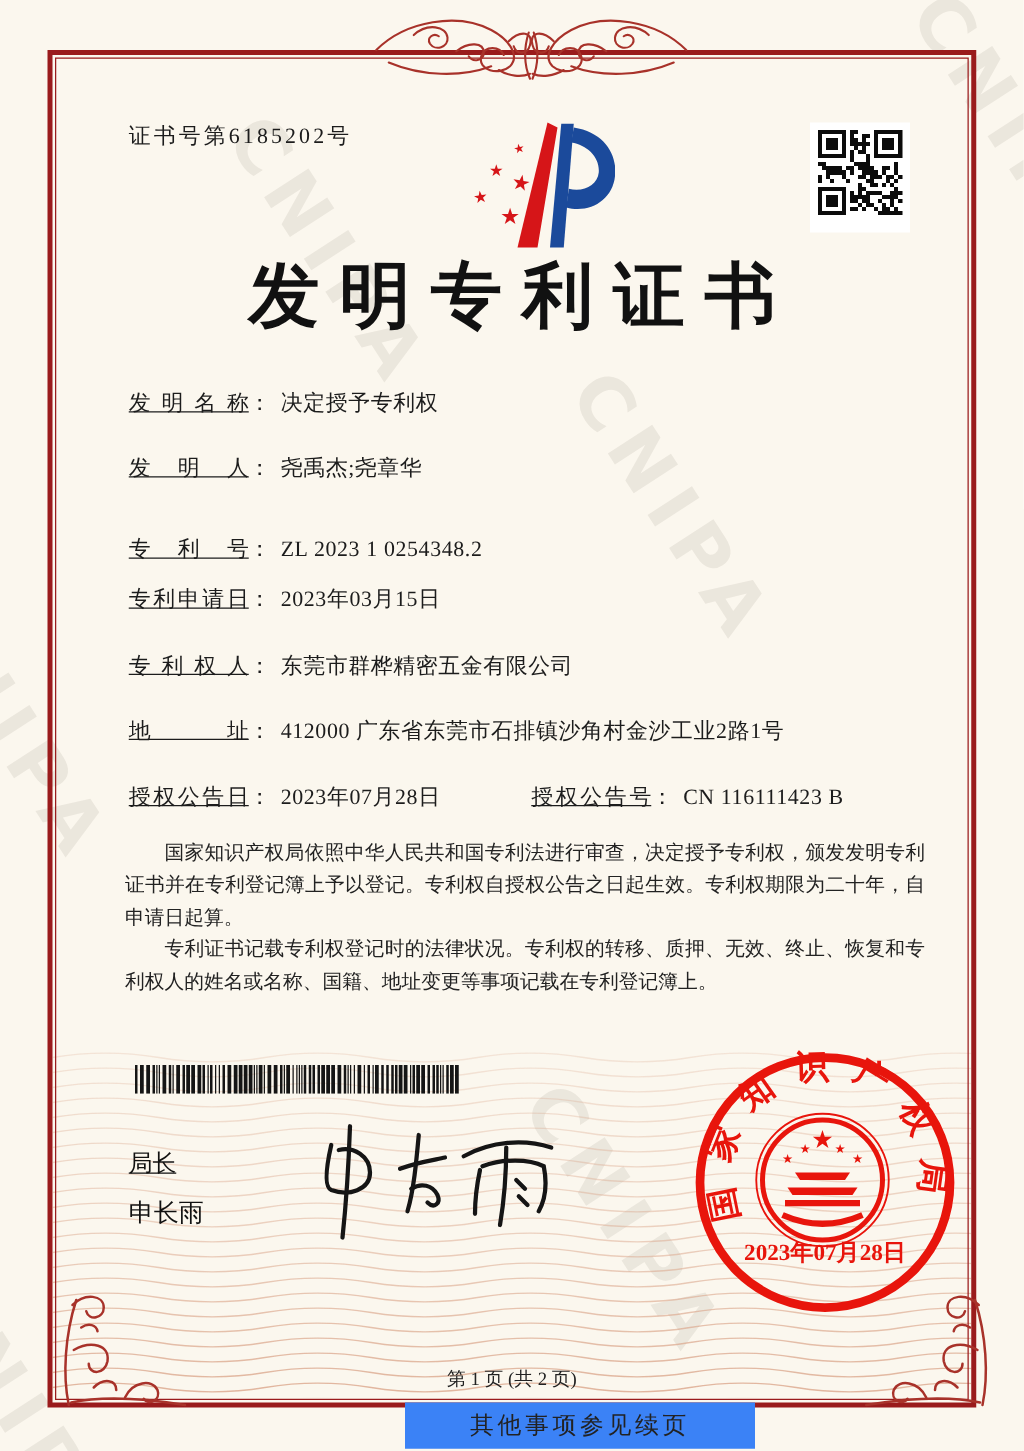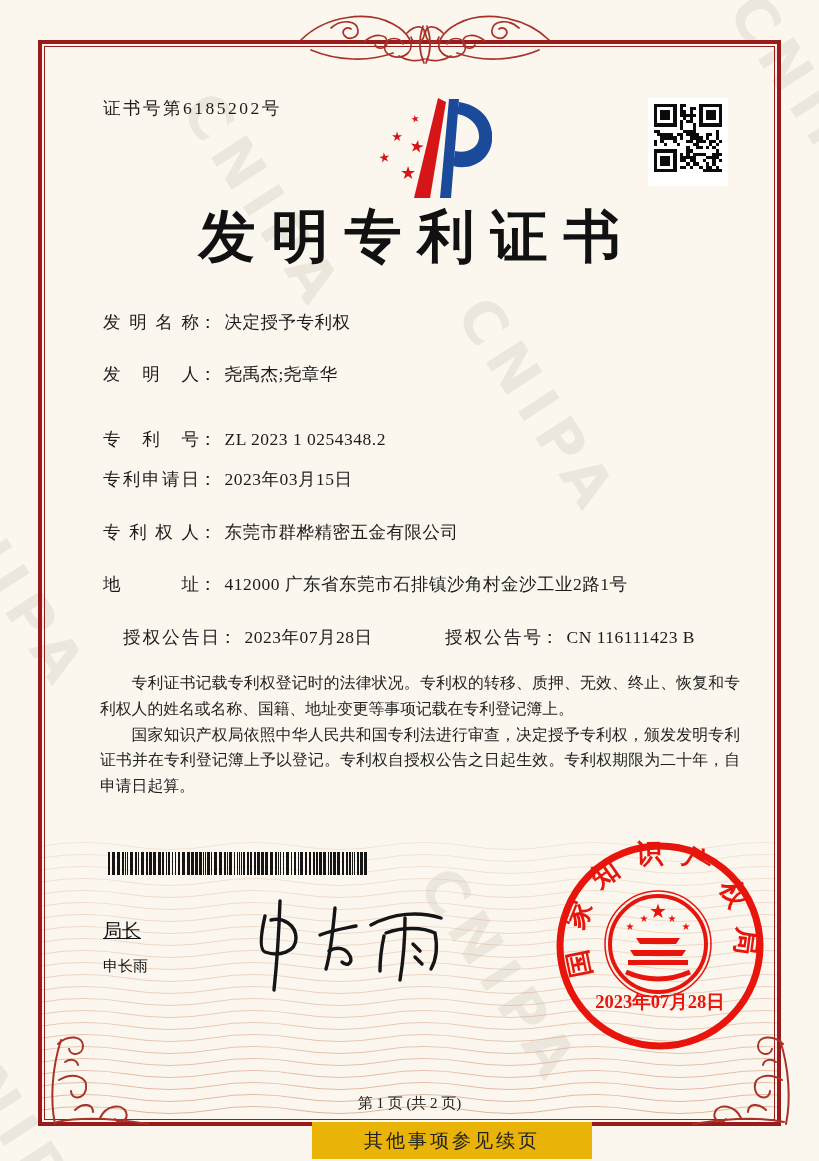--- a/index.html
+++ b/index.html
@@ -30,41 +30,41 @@
   
   .cert-number{position:absolute;left:103px;top:96px;font-size:17.5px;letter-spacing:2.5px;}
   .logo{position:absolute;left:352px;top:96px;width:140px;height:105px;}
   .qr-box{position:absolute;left:648px;top:98px;width:80px;height:88px;background:#fff;}
   .qr-box svg{margin:6px;}
   .title{position:absolute;left:0;right:0;top:199px;text-align:center;font-size:57px;
          font-weight:bold;letter-spacing:16px;text-indent:16px;color:#111;}
 
   
   .row{position:absolute;left:103px;height:30px;line-height:30px;font-size:17.5px;white-space:nowrap;}
-  .flabel{display:inline-block;width:96px;text-align:justify;text-align-last:justify;vertical-align:top;}
+  .flabel{display:inline-block;width:96px;text-align:justify;text-align-last:justify;vertical-align:top;text-decoration:underline;}
   .fcolon{display:inline-block;margin-right:8px;}
   .fvalue{letter-spacing:0.5px;}
   .grant-no{position:absolute;left:322px;top:0;}
 
   
   .paras{position:absolute;left:100px;top:670px;width:640px;font-size:15.8px;line-height:25.8px;
          text-align:justify;color:#222;}
   .paras p{margin:0;text-indent:2em;}
 
   
   .waves{position:absolute;left:42px;top:840px;width:735px;height:278px;pointer-events:none;}
   .barcode{position:absolute;left:108px;top:852px;}
   .signer-title{position:absolute;left:103px;top:918px;font-family:"Liberation Sans","DejaVu Sans",sans-serif;
                 font-size:19px;color:#111;text-decoration:underline;}
   .signer-name{position:absolute;left:103px;top:957px;font-family:"Liberation Sans","DejaVu Sans",sans-serif;
-               font-size:15px;color:#111;}
+               font-size:20px;color:#111;}
   .signature{position:absolute;left:228px;top:893px;}
   .seal{position:absolute;left:552px;top:838px;width:216px;height:216px;}
   .page-label{position:absolute;left:0;right:0;top:1078px;text-align:center;font-size:15px;color:#222;margin-top:16px;}
-  .cont-note{position:absolute;left:312px;top:1122px;width:280px;height:37px;background:#eab308;
+  .cont-note{position:absolute;left:324px;top:1122px;width:280px;height:37px;background:#3b82f6;
              text-align:center;line-height:37px;font-size:19px;letter-spacing:3px;color:#222;}
 </style>
 </head>
 <body>
 
 <div class="page">
 
   <div class="wm" style="left:225px;top:80px;">CNIPA</div>
   <div class="wm" style="left:500px;top:285px;">CNIPA</div>
   <div class="wm" style="left:-30px;top:460px;">CNIPA</div>
@@ -381,30 +381,30 @@
   </div>
   <div class="row" style="top:464px;">
     <span class="flabel">专利申请日</span><span class="fcolon">：</span><span class="fvalue">2023年03月15日</span>
   </div>
   <div class="row" style="top:517px;">
     <span class="flabel">专利权人</span><span class="fcolon">：</span><span class="fvalue">东莞市群桦精密五金有限公司</span>
   </div>
   <div class="row" style="top:569px;">
     <span class="flabel">地址</span><span class="fcolon">：</span><span class="fvalue">412000 广东省东莞市石排镇沙角村金沙工业2路1号</span>
   </div>
-  <div class="row" style="top:622px;margin-left:20px;">
+  <div class="row" style="top:622px;">
     <span class="flabel">授权公告日</span><span class="fcolon">：</span><span class="fvalue">2023年07月28日</span>
     <span class="grant-no">
       <span class="flabel">授权公告号</span><span class="fcolon">：</span><span class="fvalue">CN 116111423 B</span>
     </span>
   </div>
 
   <div class="paras">
+    <p>国家知识产权局依照中华人民共和国专利法进行审查，决定授予专利权，颁发发明专利证书并在专利登记簿上予以登记。专利权自授权公告之日起生效。专利权期限为二十年，自申请日起算。</p>
     <p>专利证书记载专利权登记时的法律状况。专利权的转移、质押、无效、终止、恢复和专利权人的姓名或名称、国籍、地址变更等事项记载在专利登记簿上。</p>
-    <p>国家知识产权局依照中华人民共和国专利法进行审查，决定授予专利权，颁发发明专利证书并在专利登记簿上予以登记。专利权自授权公告之日起生效。专利权期限为二十年，自申请日起算。</p>
   </div>
 
   <svg id="barcode" class="barcode" width="262" height="23">
       <rect x="0" y="0" width="2" height="23" fill="#151515"></rect>
       <rect x="4" y="0" width="3" height="23" fill="#151515"></rect>
       <rect x="9" y="0" width="3" height="23" fill="#151515"></rect>
       <rect x="14" y="0" width="2" height="23" fill="#151515"></rect>
       <rect x="17" y="0" width="1" height="23" fill="#151515"></rect>
       <rect x="19" y="0" width="1" height="23" fill="#151515"></rect>
       <rect x="22" y="0" width="3" height="23" fill="#151515"></rect>

